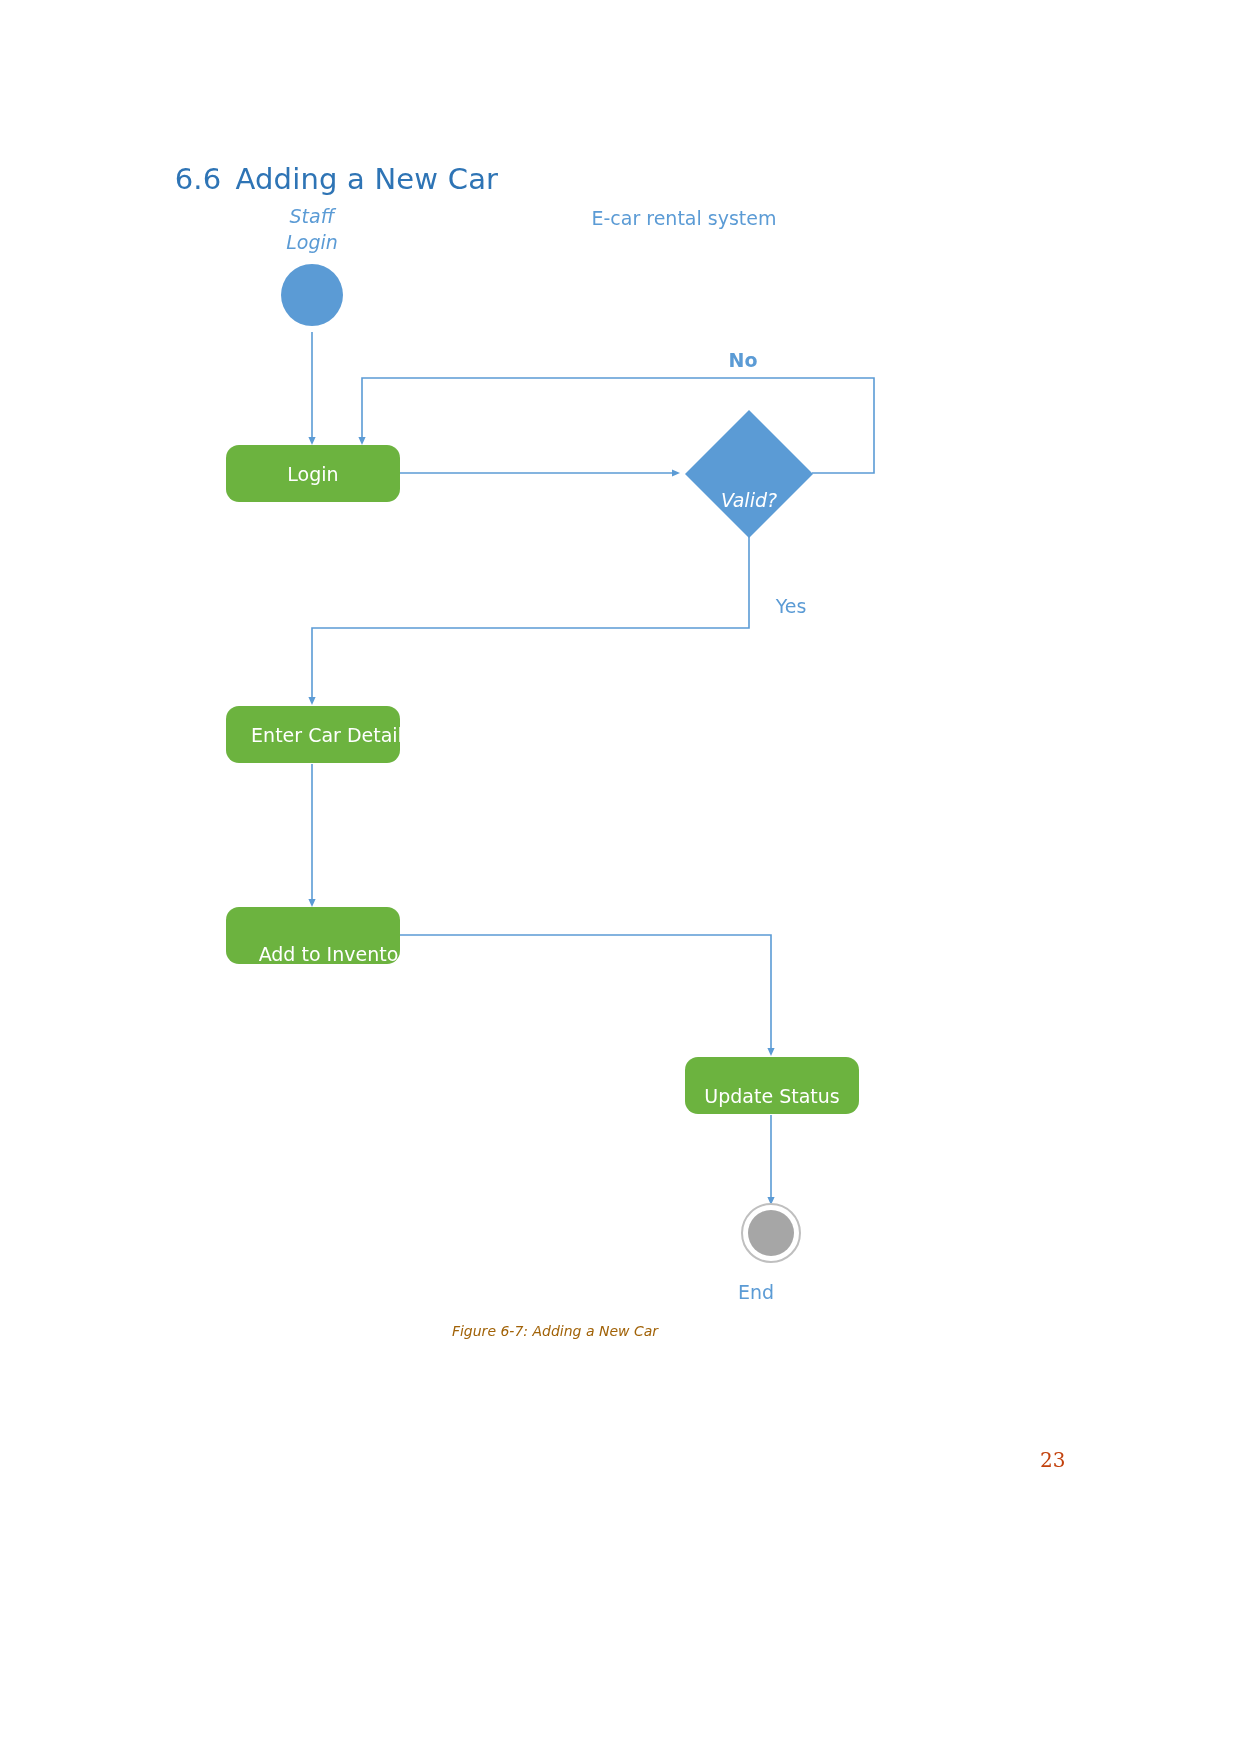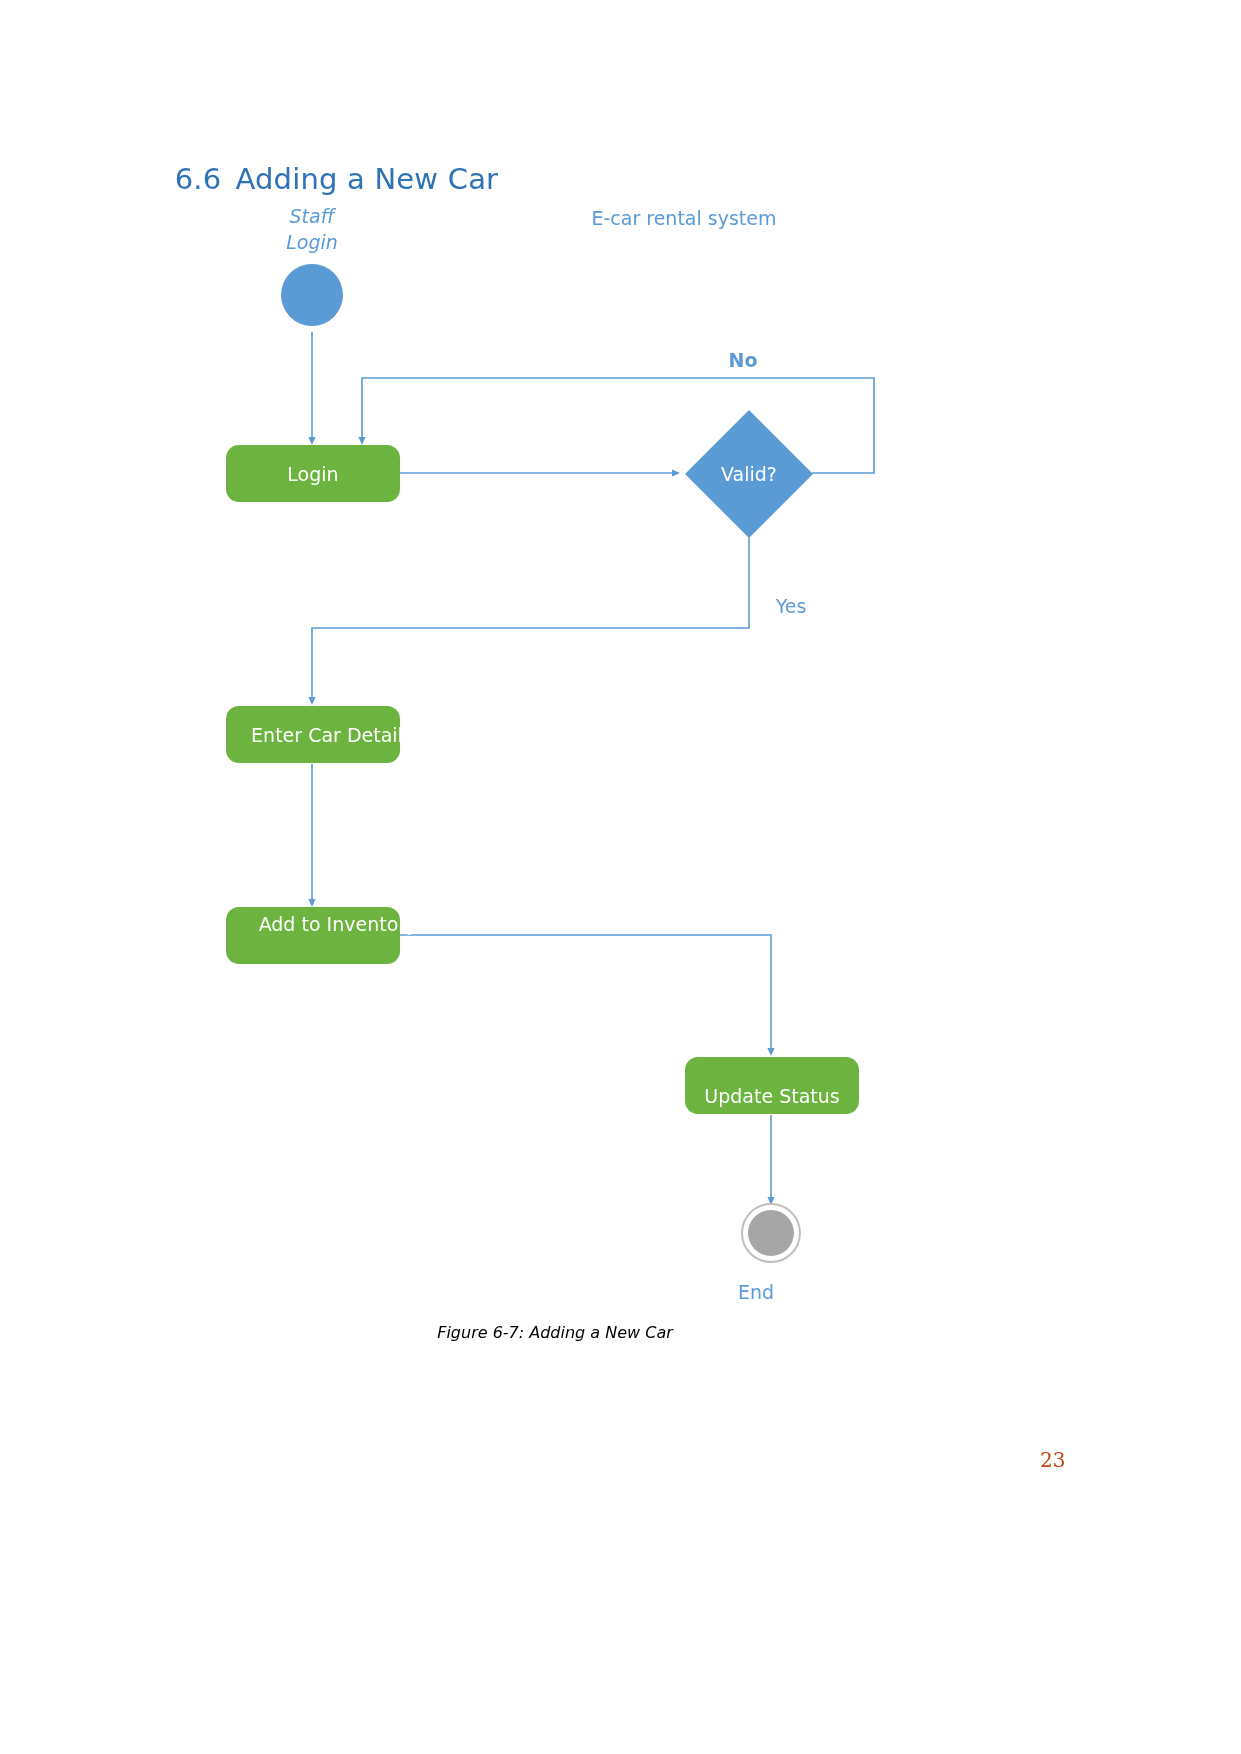--- a/index.html
+++ b/index.html
@@ -66,22 +66,22 @@
   .outer-label.two-line { line-height: 26px; font-style: italic; }
 
   
   #figure-caption {
     position: absolute;
     left: 0;
     top: 1323px;
     width: 1110px;
     text-align: center;
     font-style: italic;
-    font-size: 16px;
-    color: #000000;
+    font-size: 14px;
+    color: #a16207;
     font-family: "DejaVu Sans", sans-serif;
   }
   #page-number {
     position: absolute;
     left: 1040px;
     top: 1448px;
     font-size: 20px;
     color: #c2410c;
     font-family: "DejaVu Serif", serif;
   }
@@ -136,25 +136,25 @@
 
     <div class="outer-label two-line" style="left:262px; top:203px; width:100px;">
       <div>Staff</div>
       <div>Login</div>
     </div>
 
     <div class="outer-label" style="left:534px; top:207px; width:300px;">E-car rental system</div>
 
     <div class="node-label" style="left:226px; top:463px; width:174px;">Login</div>
 
-    <div class="node-label" style="left:672px; top:463px; width:154px;">Valid?</div>
+    <div class="node-label" style="left:672px; top:489px; width:154px;font-style:italic;">Valid?</div>
 
     <div class="node-label" style="left:226px; top:724px; width:202px;">Enter Car Detail</div>
 
-    <div class="node-label" style="left:226px; top:913px; width:176px;padding-left:24px;">Add to Inventory</div>
+    <div class="node-label" style="left:226px; top:943px; width:176px;padding-left:24px;">Add to Inventory</div>
 
     <div class="node-label" style="left:685px; top:1075px; width:174px;margin-top:10px;">Update Status</div>
 
     <div class="edge-label" style="left:700px; top:349px; width:86px;font-weight:bold;">No</div>
 
     <div class="edge-label" style="left:748px; top:595px; width:86px;">Yes</div>
 
     <div class="edge-label" style="left:706px; top:1281px; width:100px;">End</div>
   </div>
 

